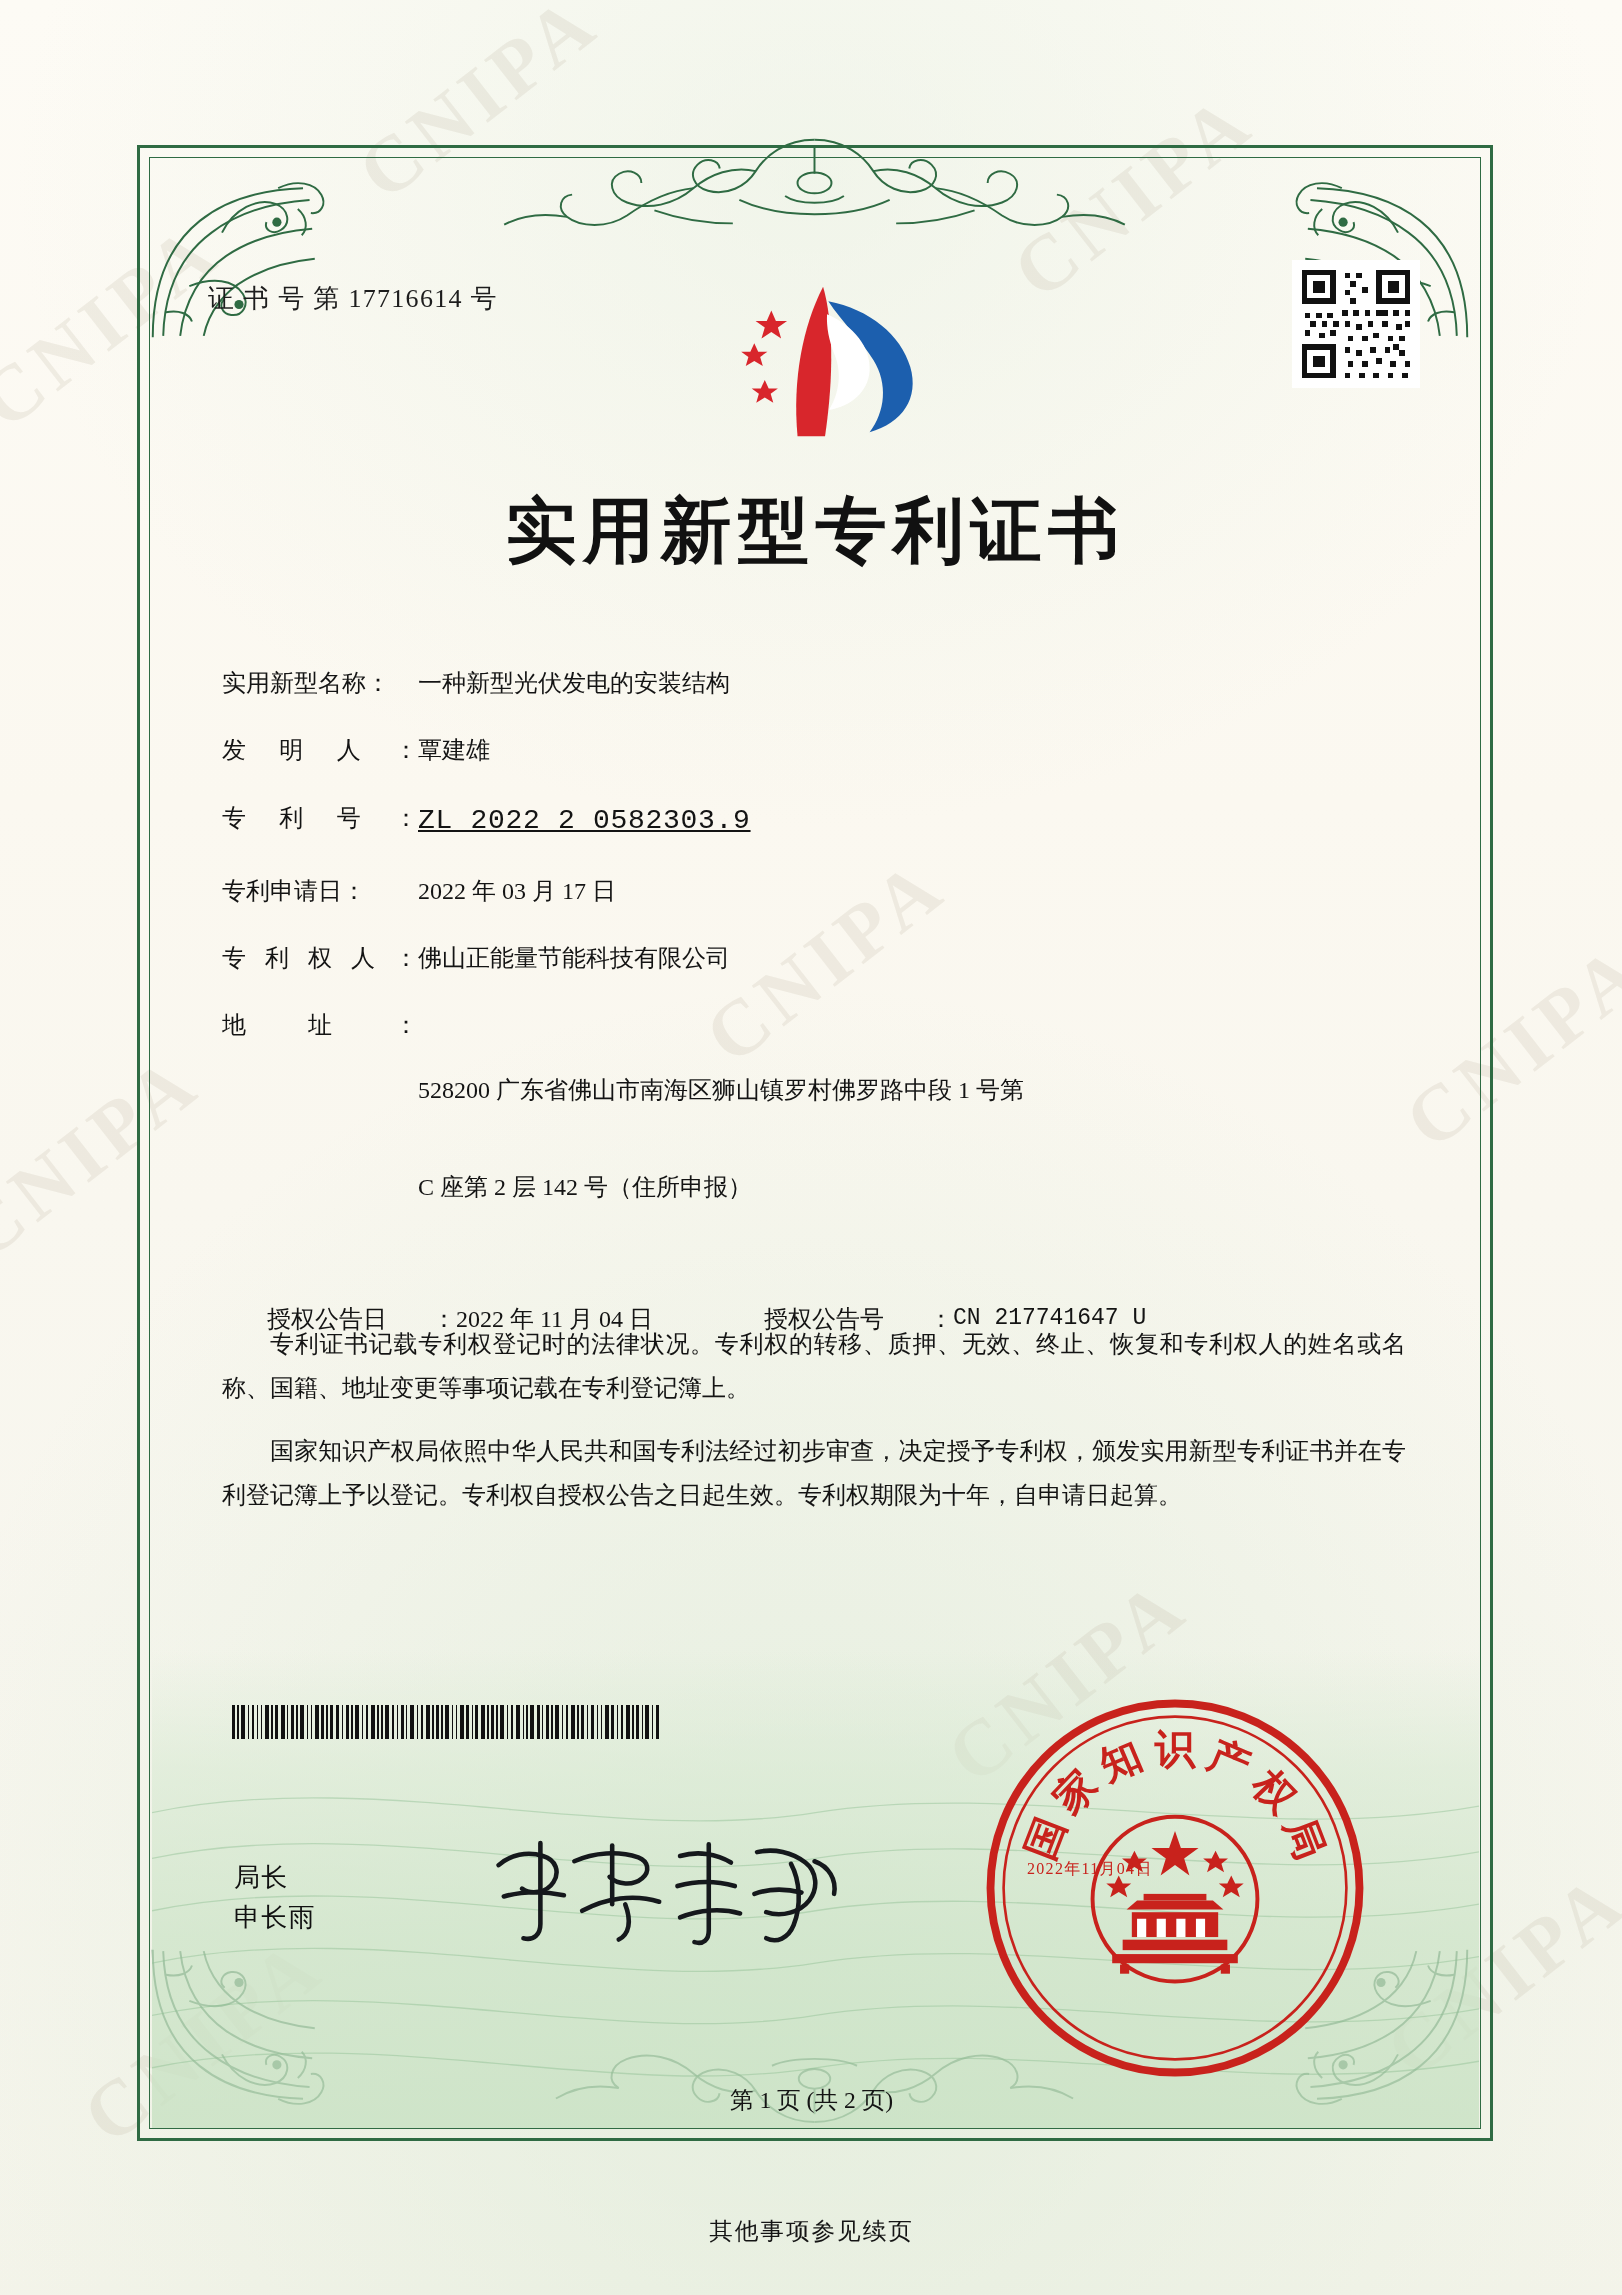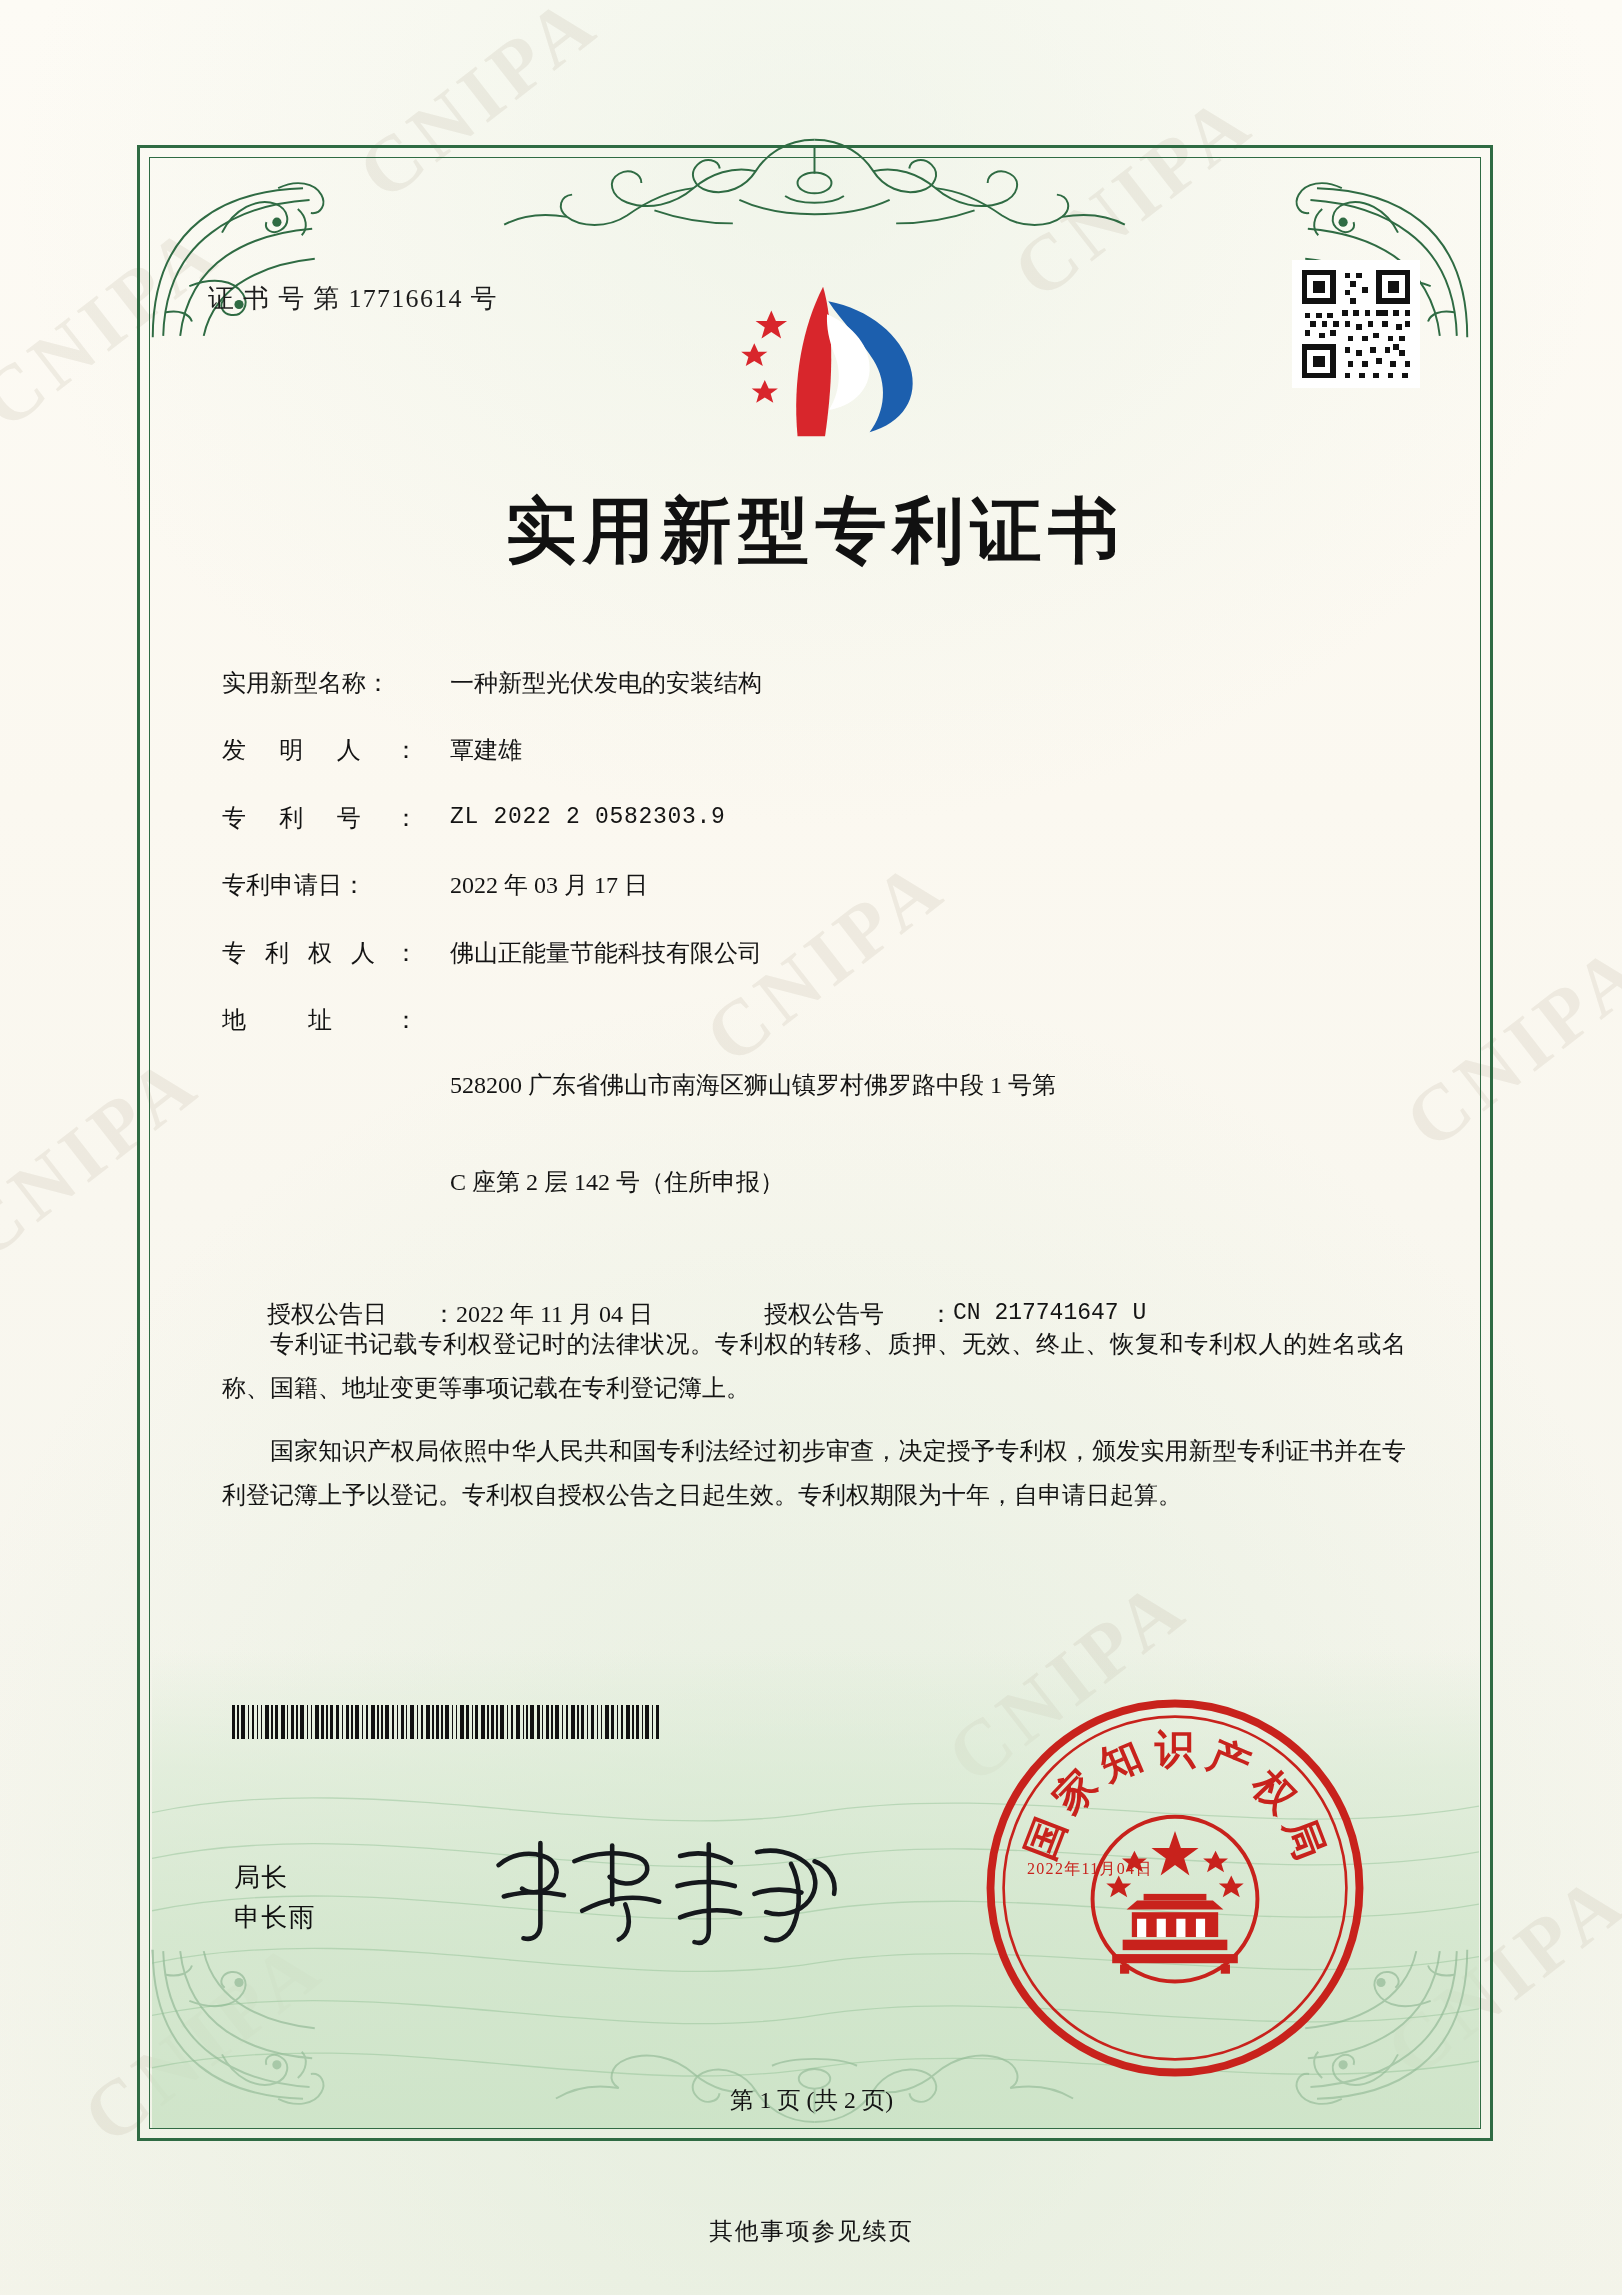--- a/index.html
+++ b/index.html
@@ -167,26 +167,26 @@
   }
   .field-label.spread {
     display: flex;
     justify-content: space-between;
     padding-right: 0px;
   }
   .field-label.spread > span { display: inline-block; }
   .field-value {
     flex: 1;
     white-space: pre-wrap;
-    margin-left: 32px;
   }
   .field-value.mono {
     font-family: "Liberation Mono", "DejaVu Sans Mono", monospace;
-    font-size: 23px;
+    font-size: 28px;
     letter-spacing: 0.7px;
+    text-decoration: underline;
   }
   .addr-line2 {
     margin-left: 0;
   }
 
   .two-col-row {
     display: flex;
     margin-bottom: 30px;
   }
   .two-col-row .left-part { width: 497px; flex: 0 0 497px; display: flex; }

